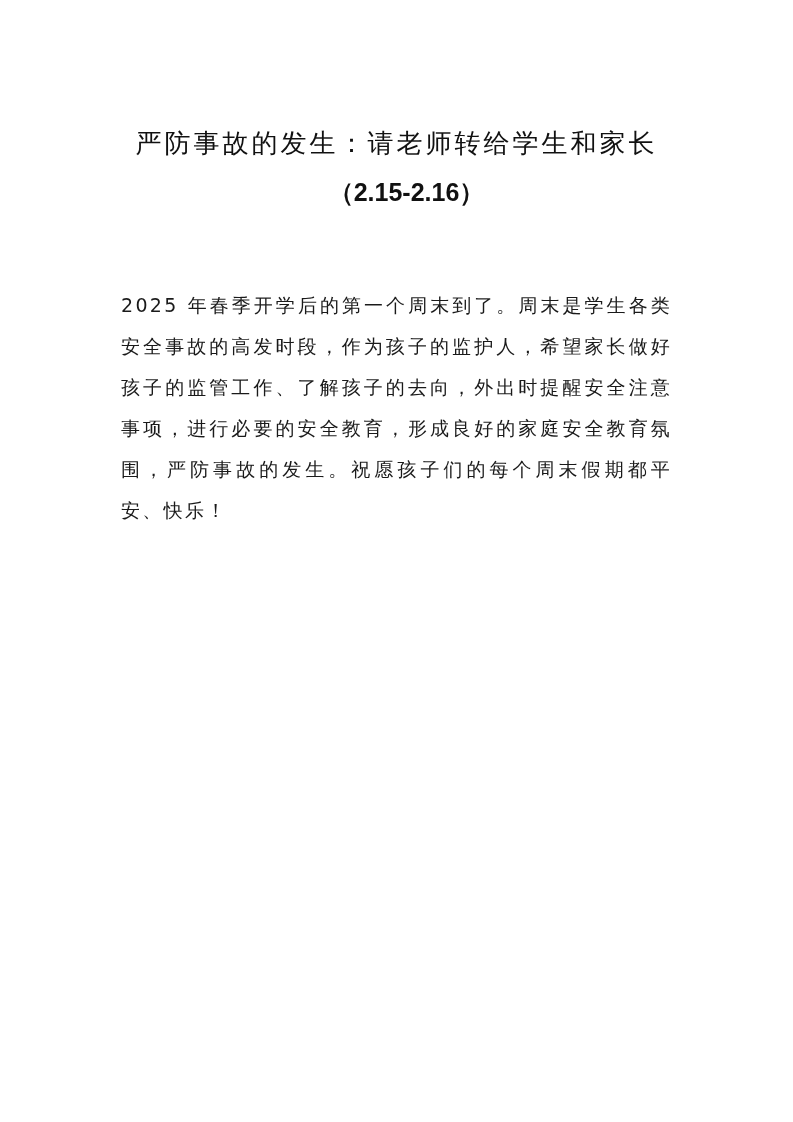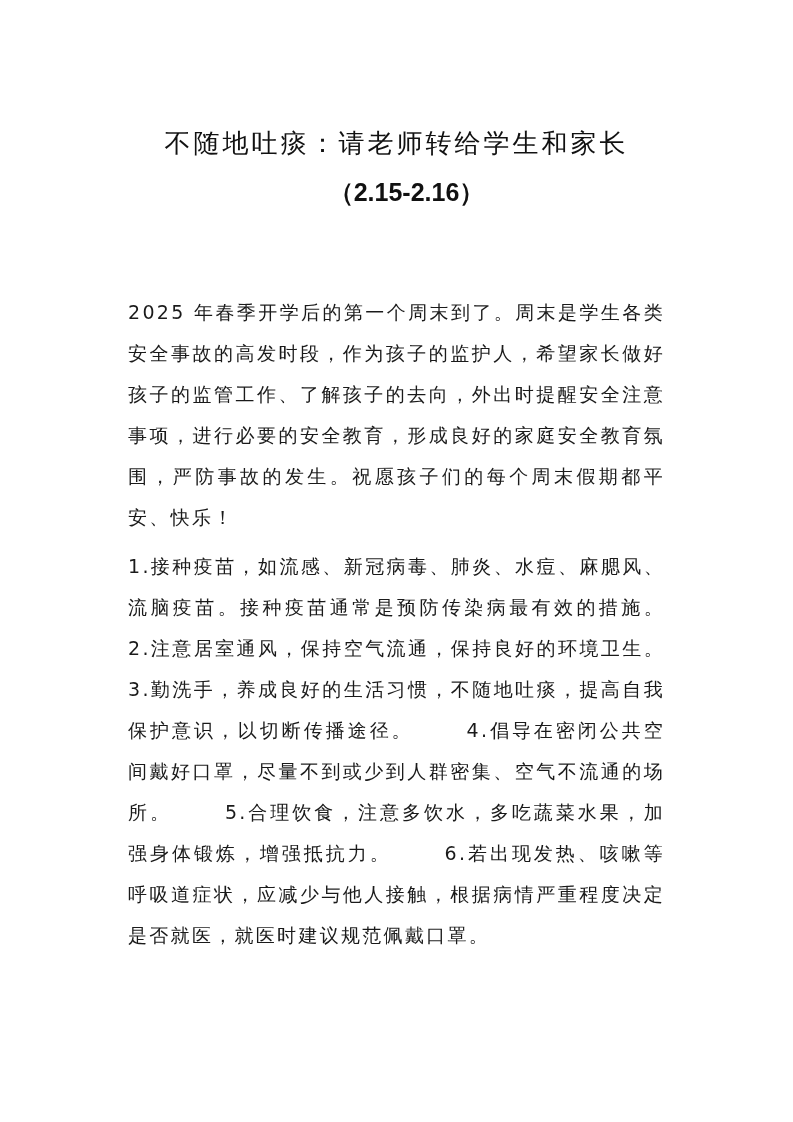--- a/index.html
+++ b/index.html
@@ -38,28 +38,27 @@
       left: 120px;
       width: 553px;
       top: 284px;
       font-size: 19px;
       line-height: 41px;
       letter-spacing: 2.3px;
       text-align: justify;
       color: #1a1a1a;
     }
     .body-text p {
-      margin: 8px;
+      margin: 1px;
       text-indent: 0;
     }
   </style>
 </head>
 <body>
 
 <div class="page">
-  <div class="title line1">不随地吐痰：请老师转给学生和家长</div>
+  <div class="title line1">严防事故的发生：请老师转给学生和家长</div>
   <div class="title line2">（2.15-2.16）</div>
 
   <div class="body-text">
     <p>2025 年春季开学后的第一个周末到了。周末是学生各类安全事故的高发时段，作为孩子的监护人，希望家长做好孩子的监管工作、了解孩子的去向，外出时提醒安全注意事项，进行必要的安全教育，形成良好的家庭安全教育氛围，严防事故的发生。祝愿孩子们的每个周末假期都平安、快乐！</p>
-    <p>1.接种疫苗，如流感、新冠病毒、肺炎、水痘、麻腮风、流脑疫苗。接种疫苗通常是预防传染病最有效的措施。　　 2.注意居室通风，保持空气流通，保持良好的环境卫生。　　 3.勤洗手，养成良好的生活习惯，不随地吐痰，提高自我保护意识，以切断传播途径。　　 4.倡导在密闭公共空间戴好口罩，尽量不到或少到人群密集、空气不流通的场所。　　 5.合理饮食，注意多饮水，多吃蔬菜水果，加强身体锻炼，增强抵抗力。　　 6.若出现发热、咳嗽等呼吸道症状，应减少与他人接触，根据病情严重程度决定是否就医，就医时建议规范佩戴口罩。</p>
   </div>
 </div>
 
 </body></html>

